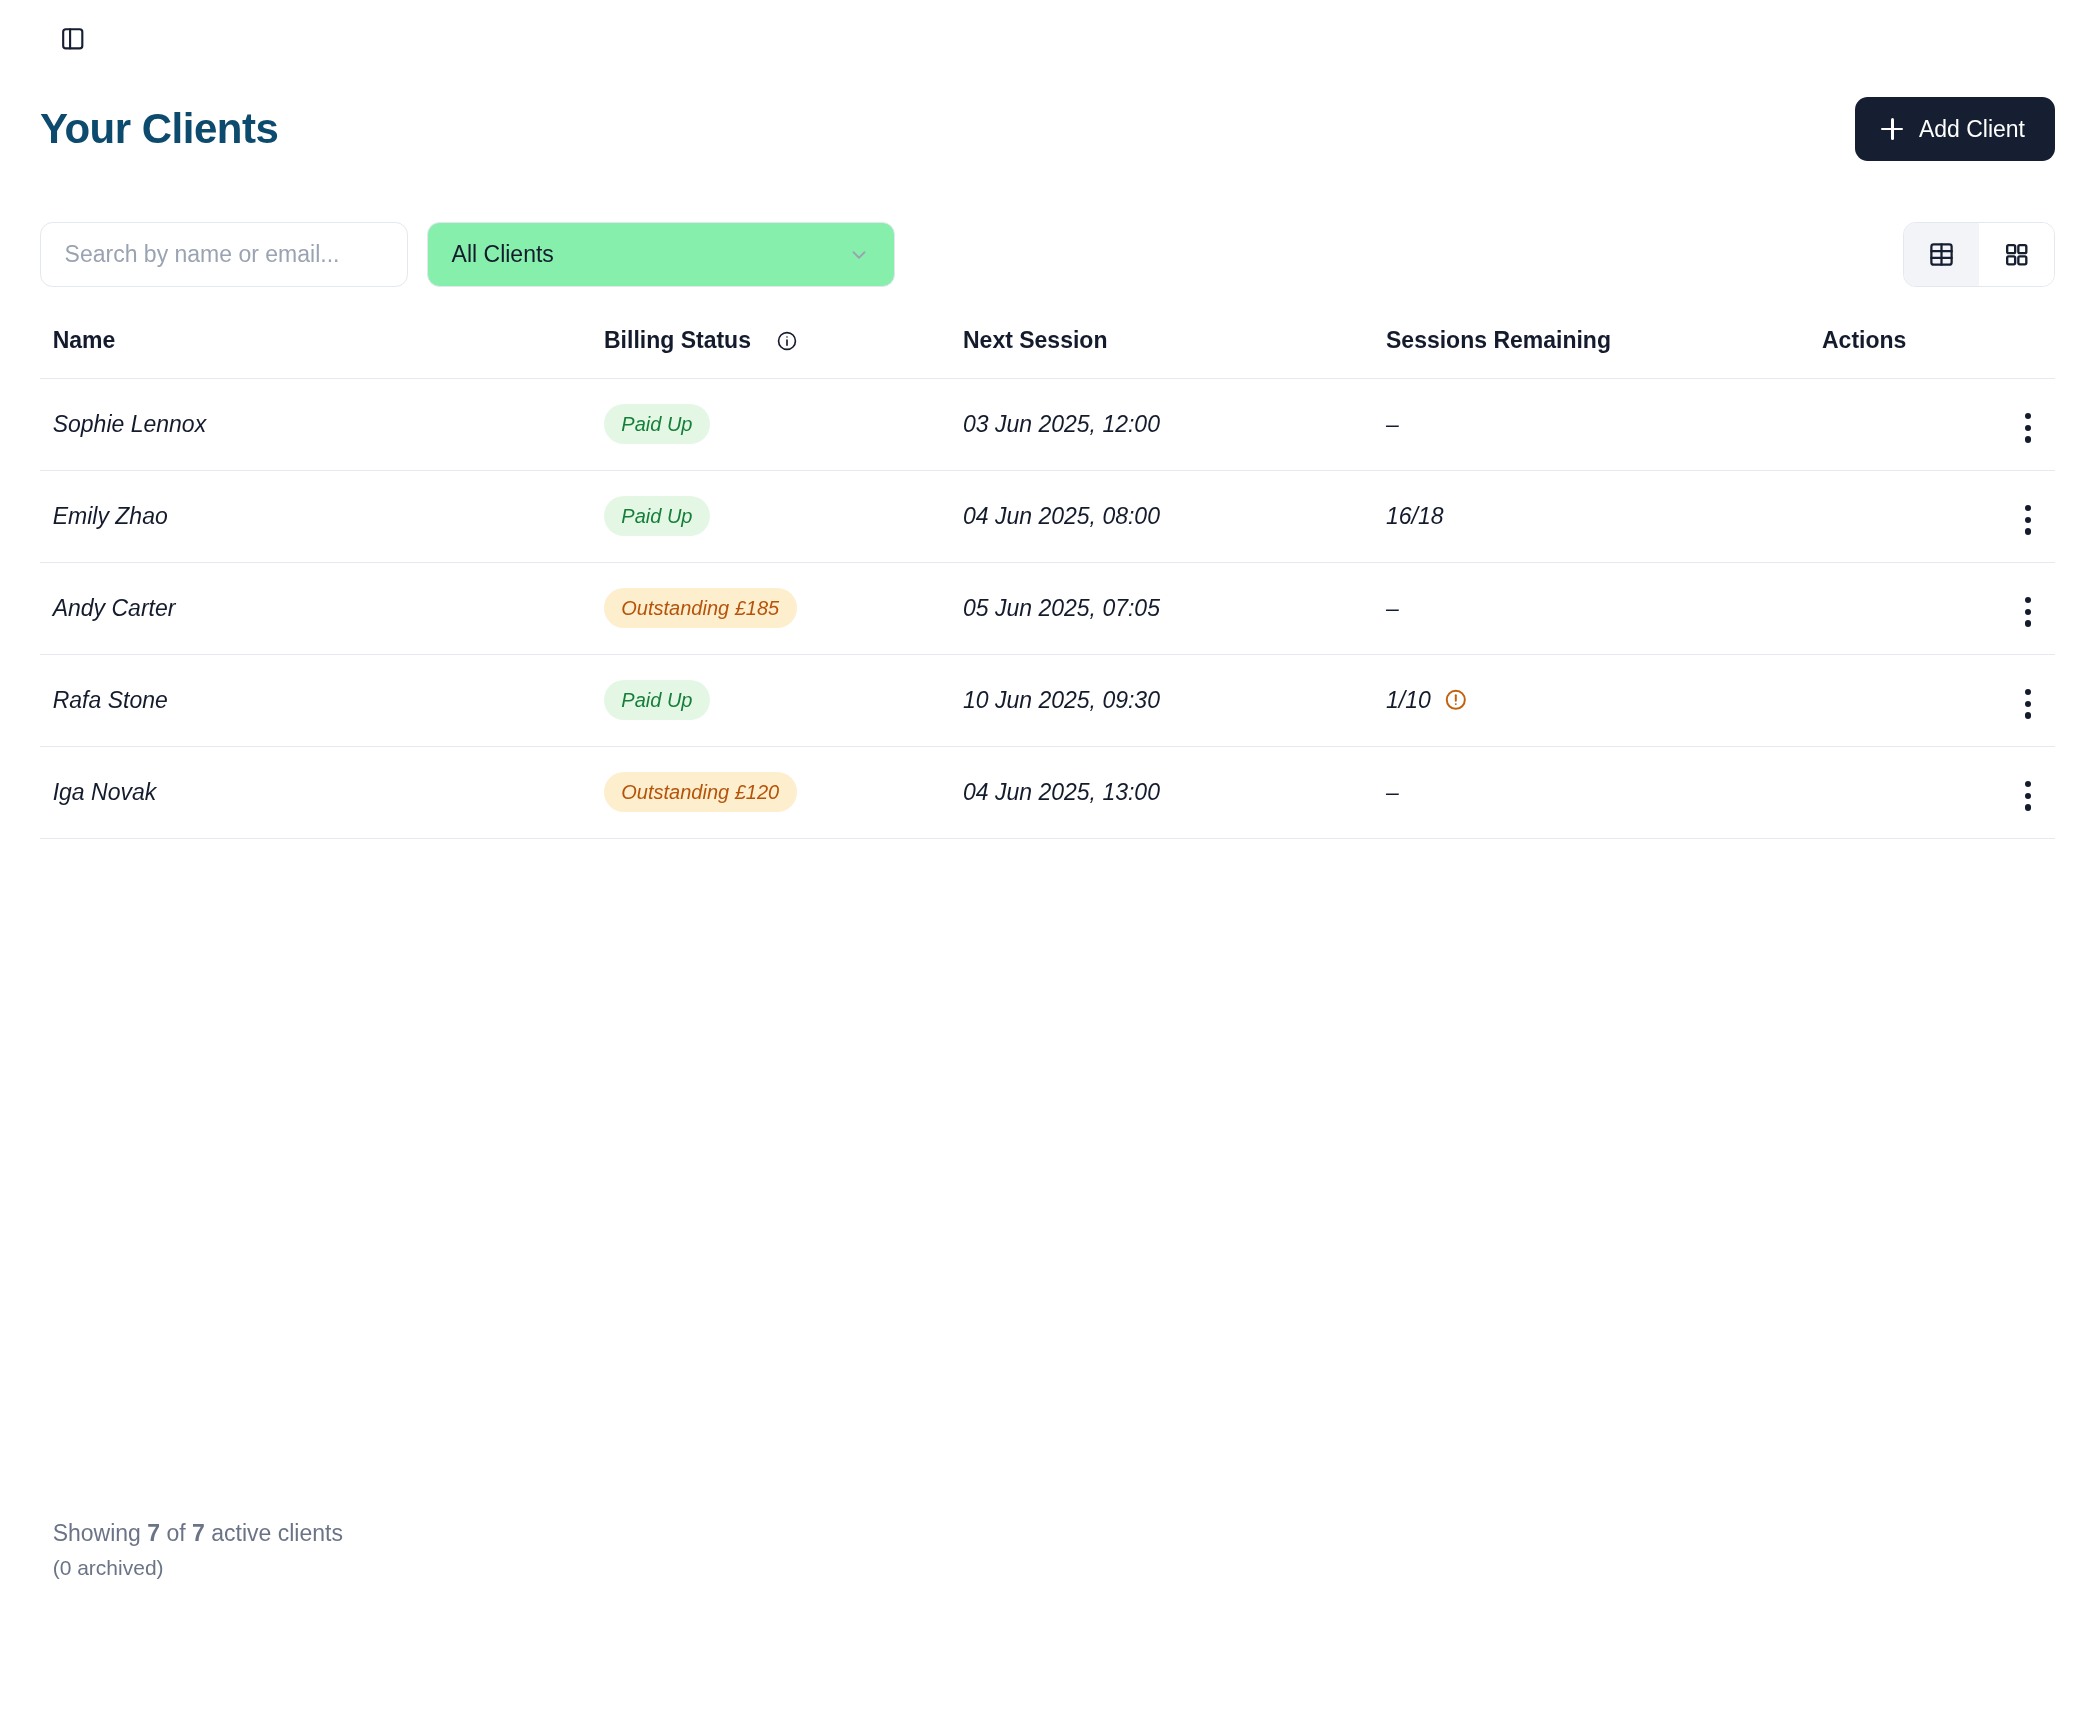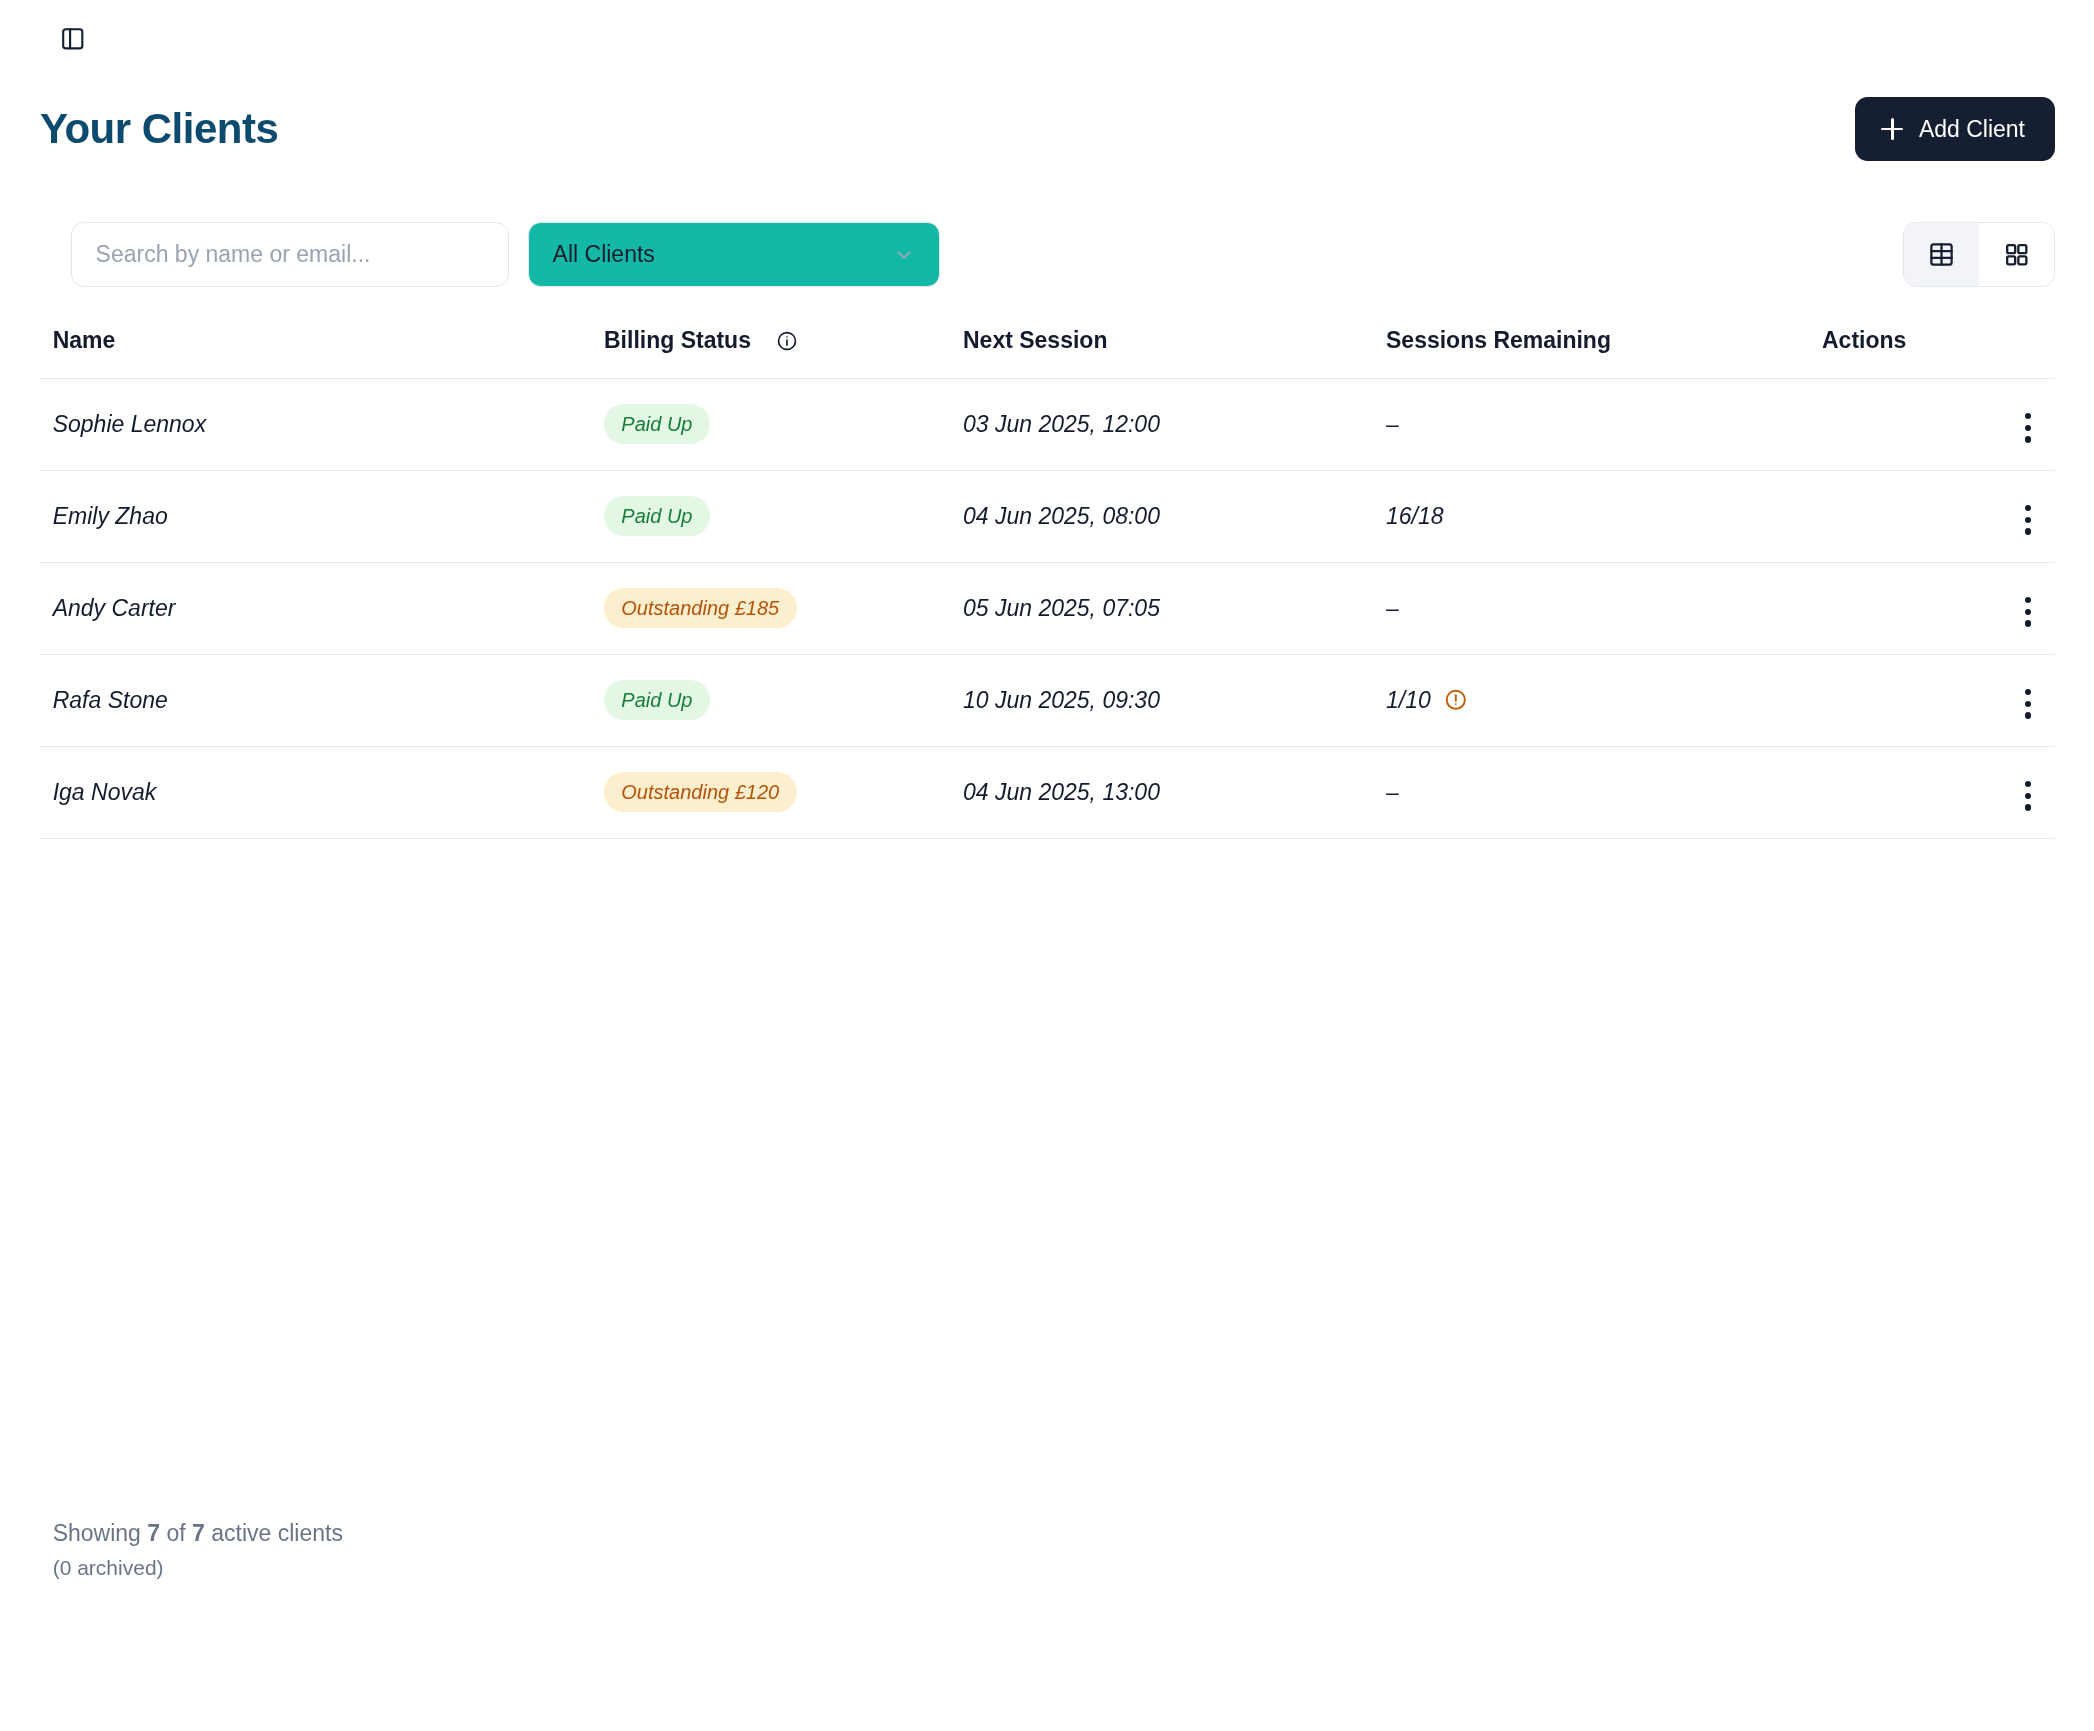--- a/index.html
+++ b/index.html
@@ -82,41 +82,40 @@
 
   
   .controls {
     display: flex;
     align-items: center;
     margin-top: 51px;
     height: 65px;
     position: relative;
   }
   .search-box {
-    width: 438px;
+    width: 368px;
     height: 65px;
     border: 1.4px solid #e3e7ee;
     border-radius: 12.7px;
     background: #ffffff;
     padding: 0 23.6px;
     font-size: 23px;
     color: #141b2d;
     font-family: "Liberation Sans", sans-serif;
     outline: none;
-    margin-left: 31px;
   }
   .search-box::placeholder { color: #9aa3b2; }
 
   .filter-select {
     margin-left: 19px;
-    width: 412px;
+    width: 468px;
     height: 65px;
     border: 1.4px solid #e3e7ee;
     border-radius: 12.7px;
-    background: #14b8a6;
+    background: #86efac;
     display: flex;
     align-items: center;
     justify-content: space-between;
     padding: 0 23.6px;
     font-size: 23px;
     color: #141b2d;
     cursor: pointer;
   }
   .chev { color: #9aa3b2; display: flex; align-items: center; }
 

